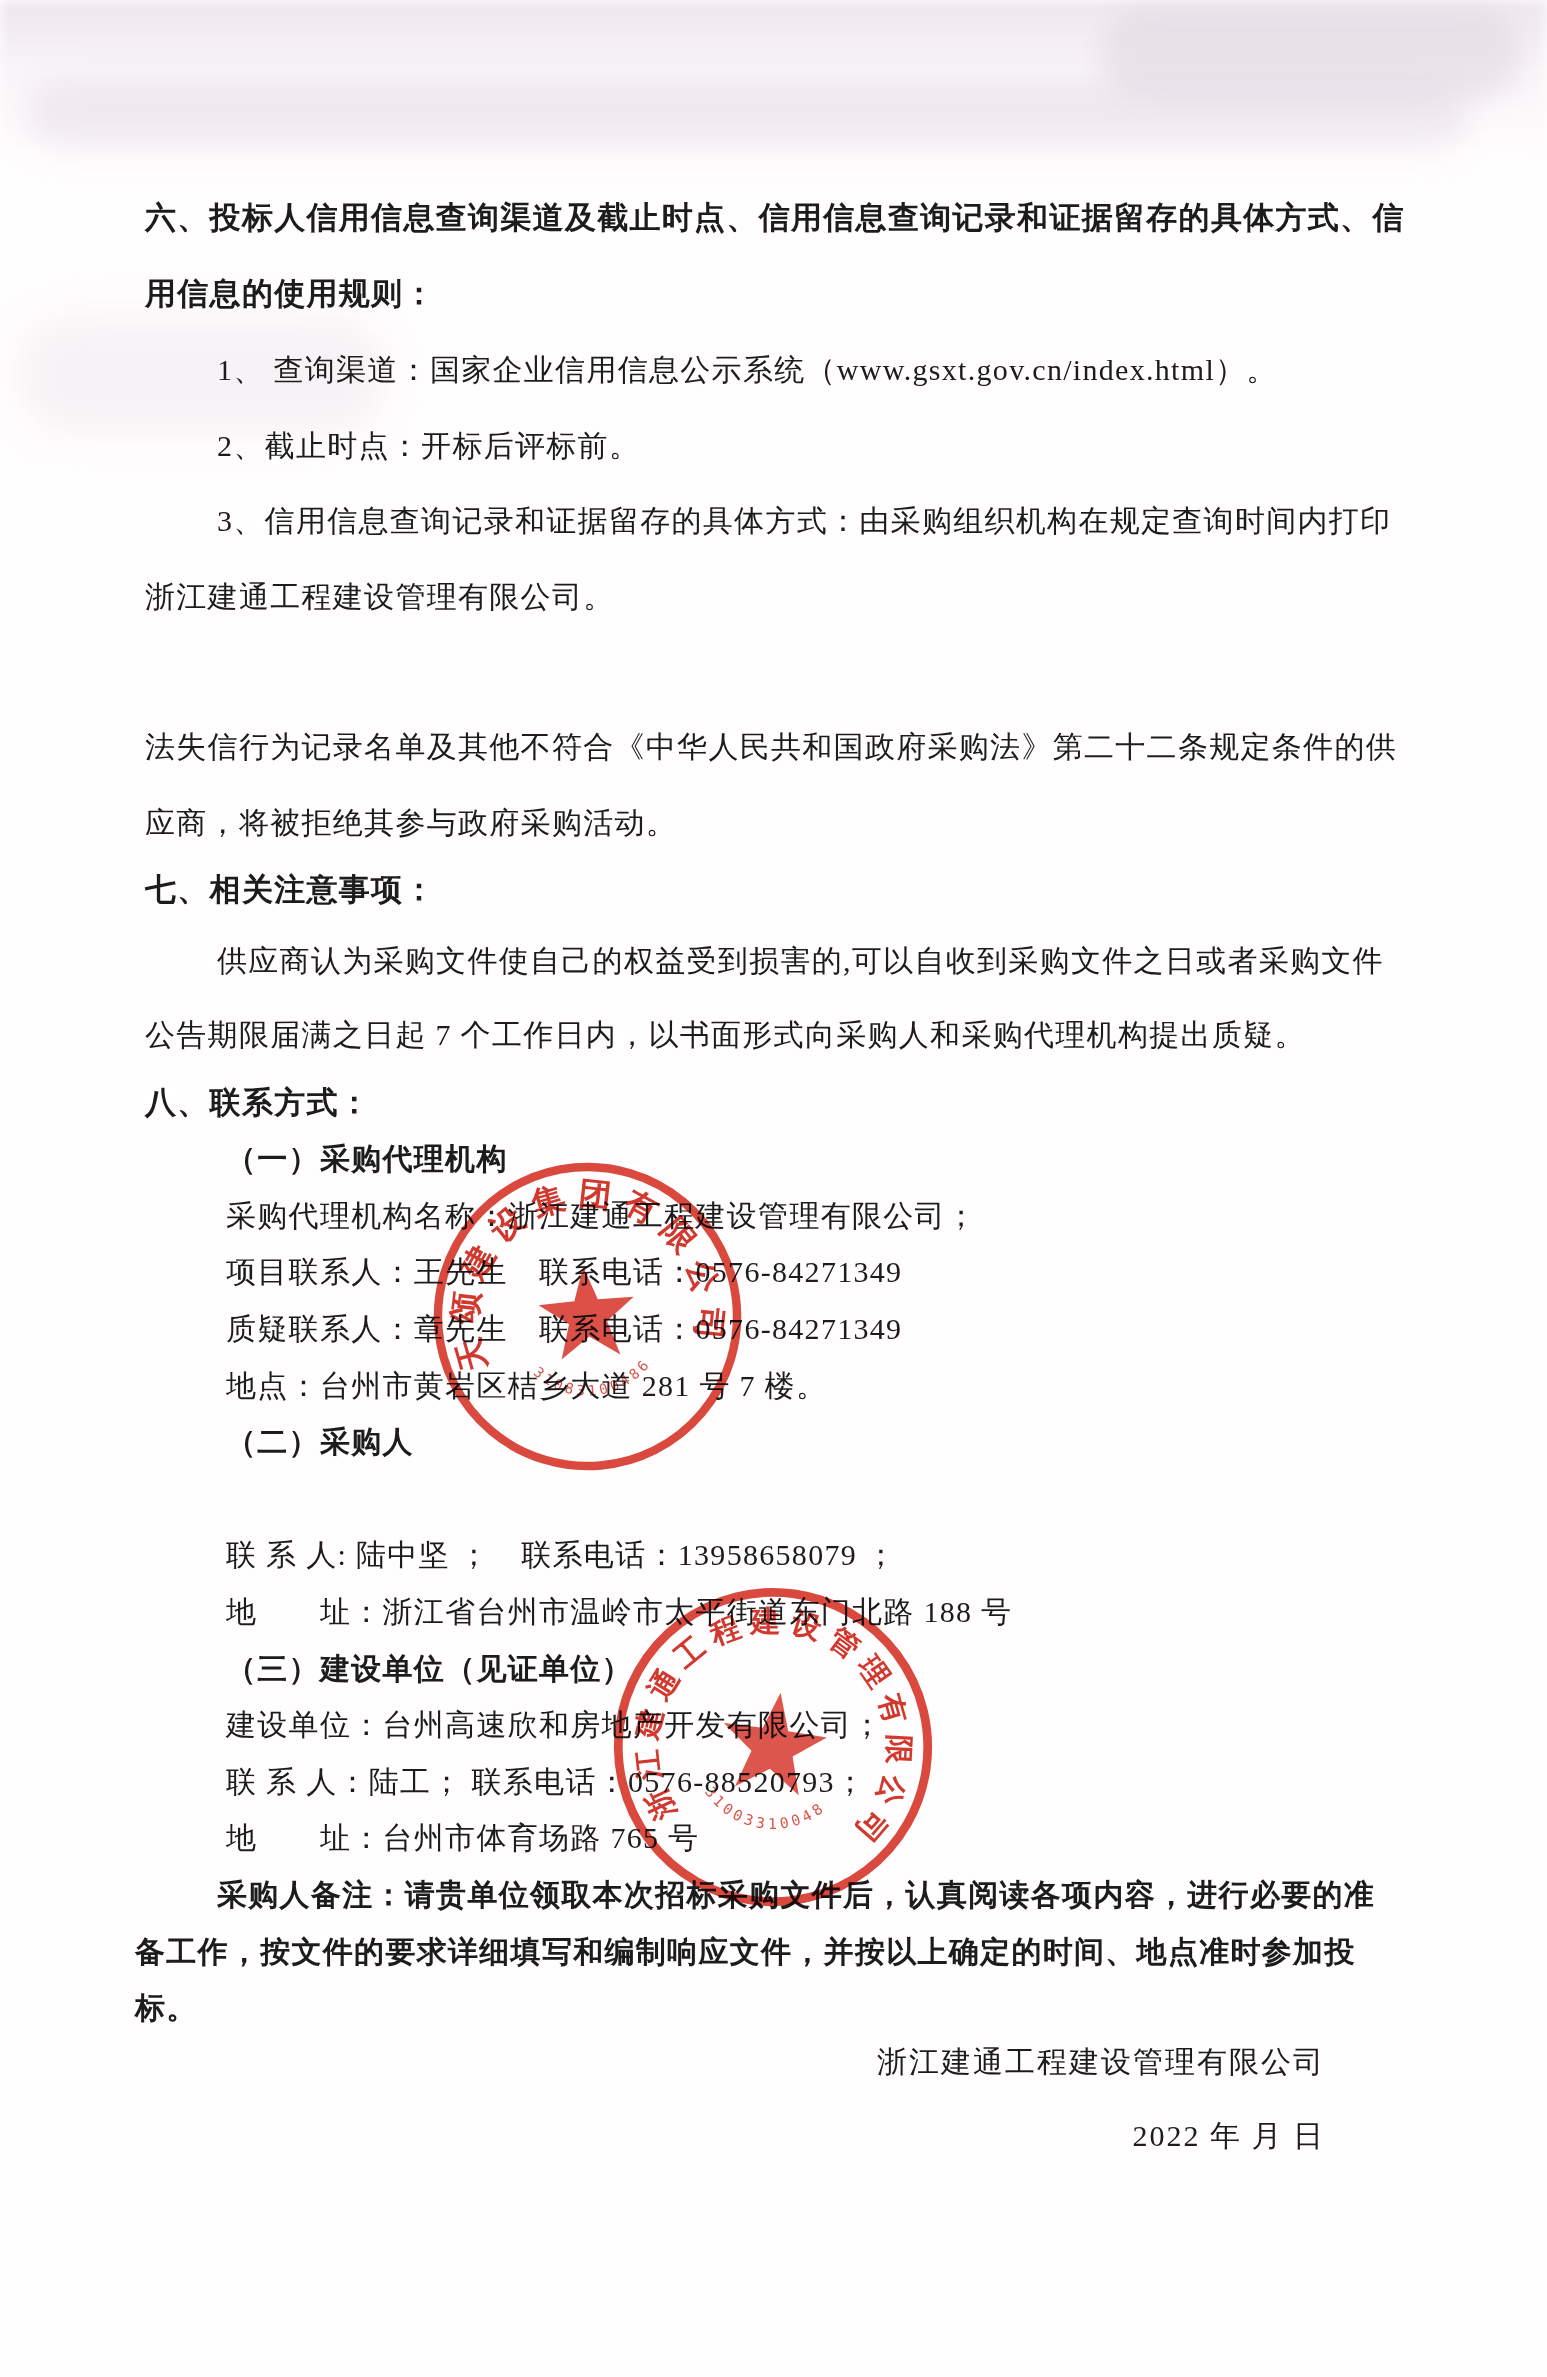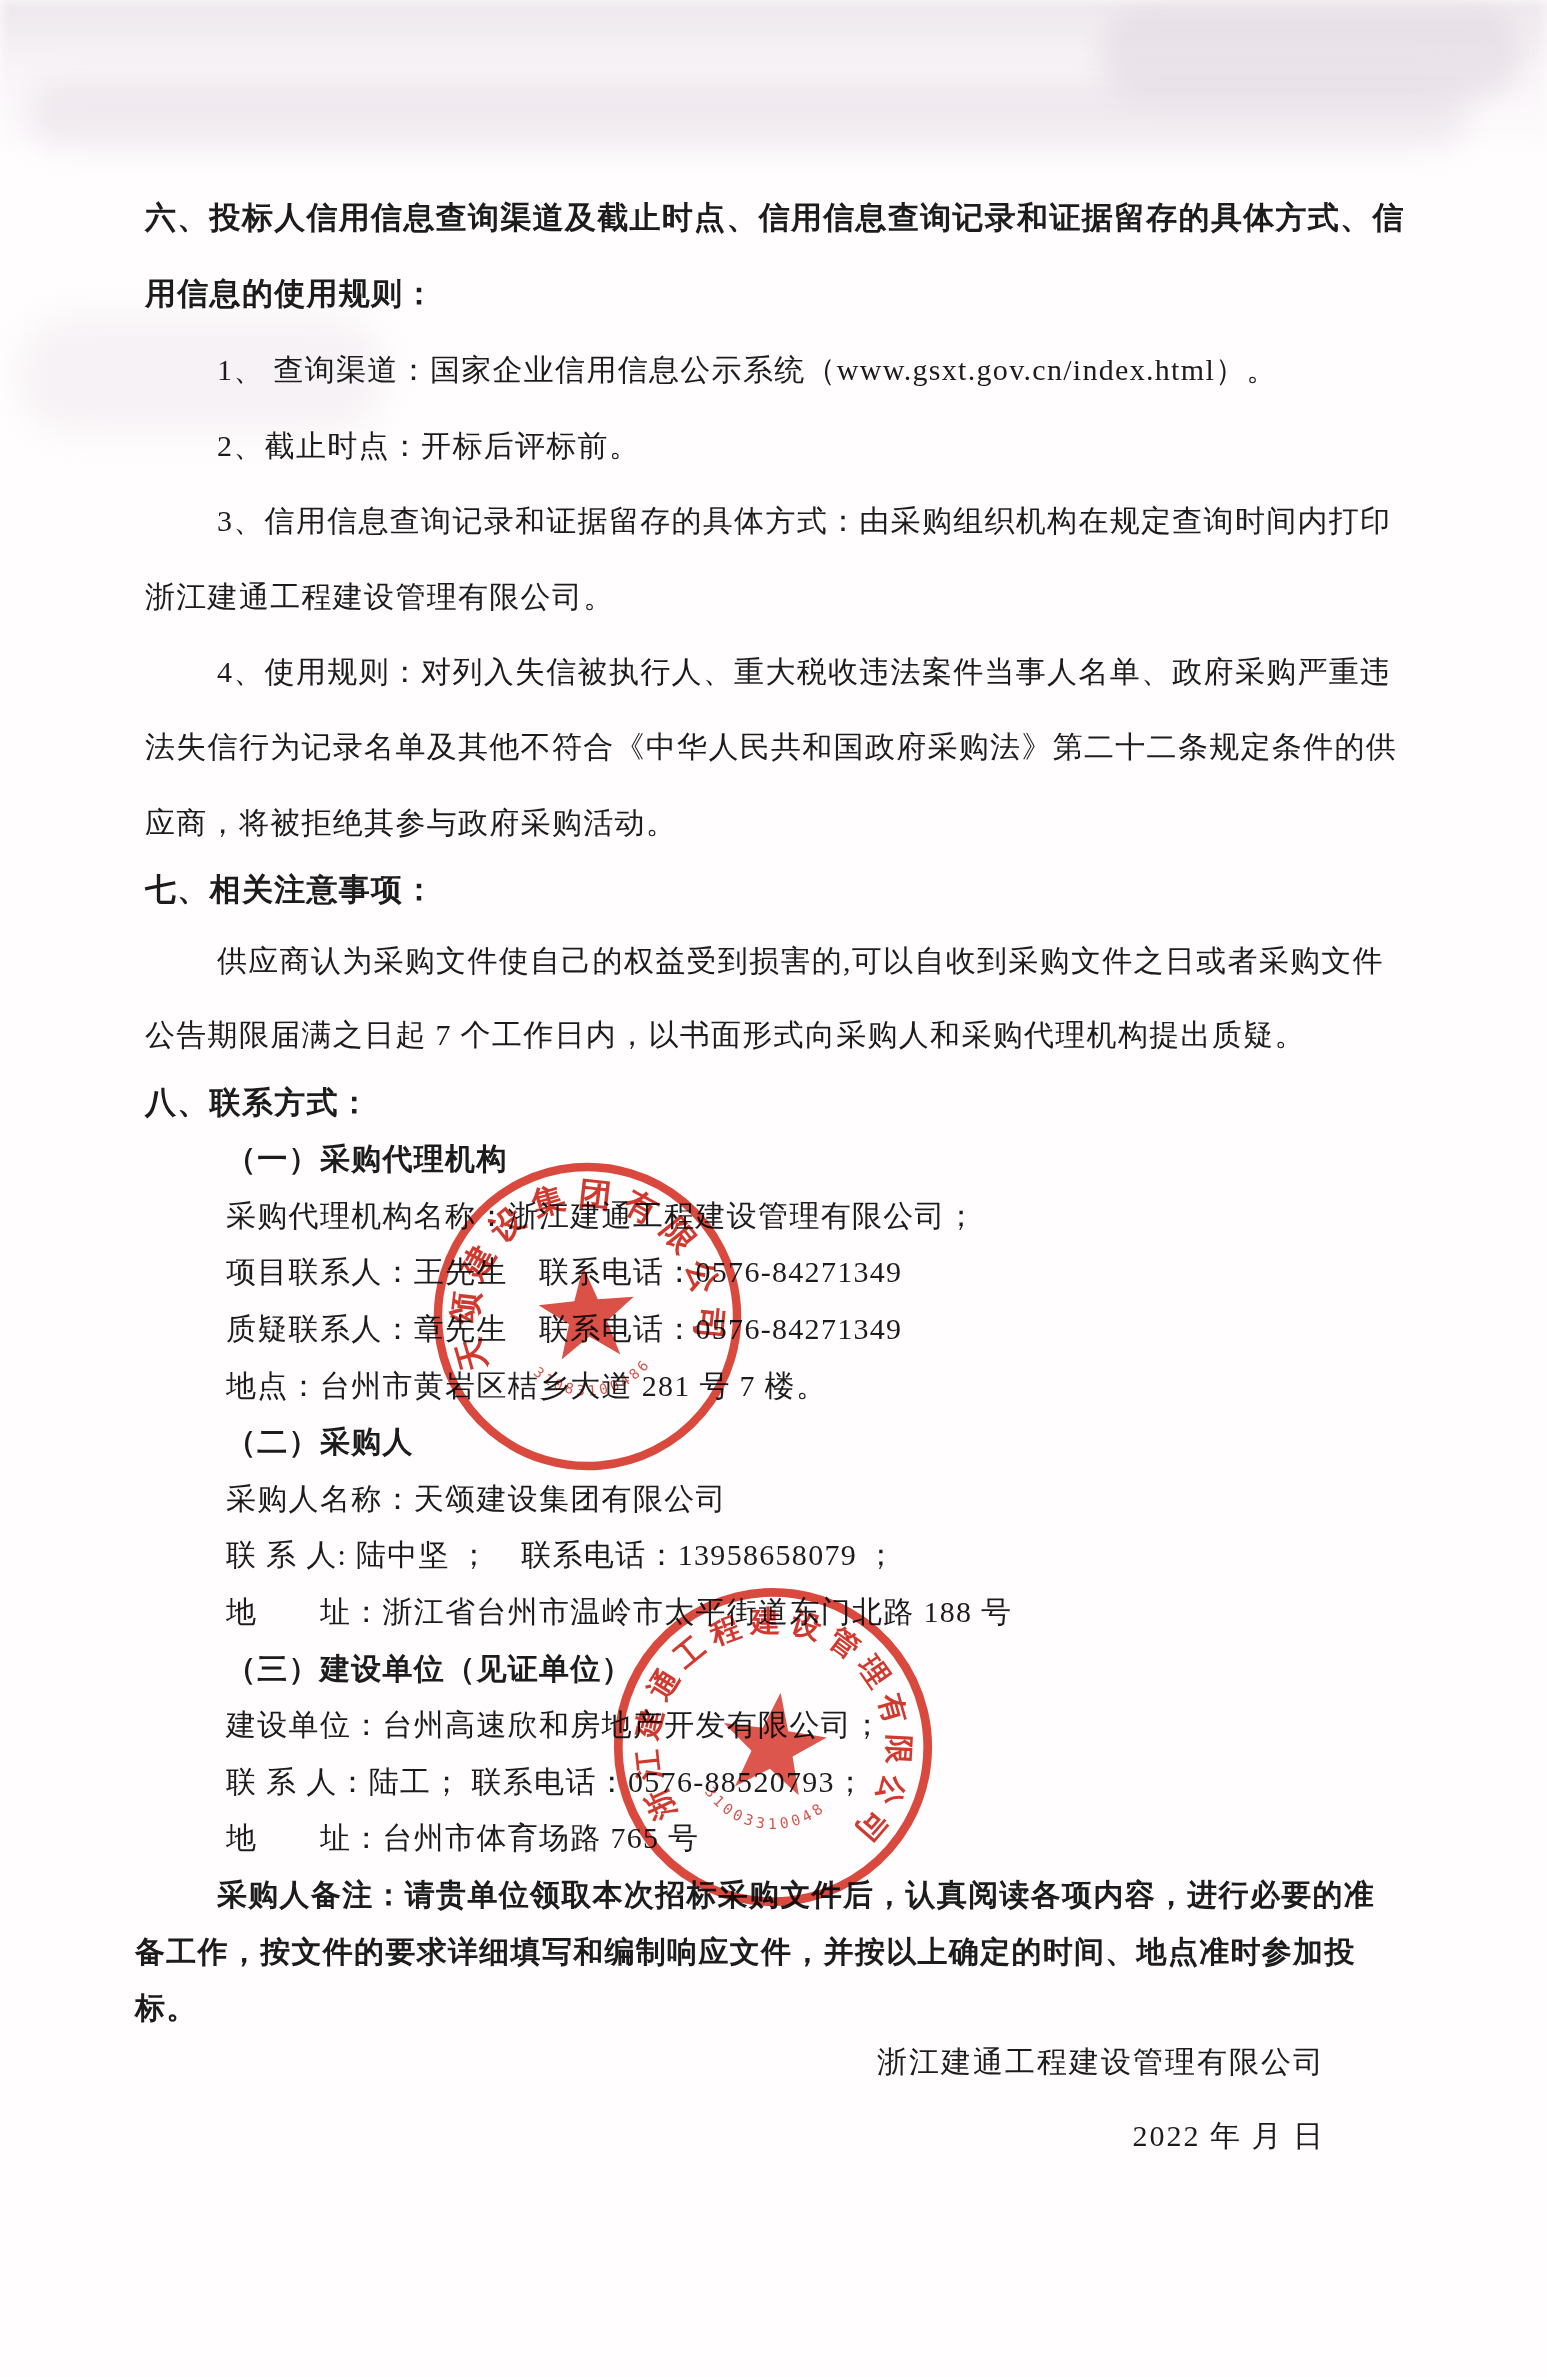--- a/index.html
+++ b/index.html
@@ -39,38 +39,36 @@
   <div class="noise noise-band"></div>
   <div class="noise noise-left"></div>
   <div class="noise noise-right"></div>
 
   <div class="line bold big" style="left:145px;top:199px;">六、投标人信用信息查询渠道及截止时点、信用信息查询记录和证据留存的具体方式、信</div>
   <div class="line bold big" style="left:145px;top:275px;">用信息的使用规则：</div>
   <div class="line" style="left:217px;top:351px;">1、 查询渠道：国家企业信用信息公示系统（www.gsxt.gov.cn/index.html）。</div>
   <div class="line" style="left:217px;top:427px;">2、截止时点：开标后评标前。</div>
   <div class="line" style="left:217px;top:502px;">3、信用信息查询记录和证据留存的具体方式：由采购组织机构在规定查询时间内打印</div>
   <div class="line" style="left:145px;top:578px;">浙江建通工程建设管理有限公司。</div>
-  <div class="line" style="left:217px;top:653px;">4、使用规则：对列入失信被执行人、重大税收违法案件当事人名单、政府采购严重违</div>
   <div class="line" style="left:145px;top:728px;">法失信行为记录名单及其他不符合《中华人民共和国政府采购法》第二十二条规定条件的供</div>
   <div class="line" style="left:145px;top:804px;">应商，将被拒绝其参与政府采购活动。</div>
 
   <div class="line bold big" style="left:145px;top:871px;">七、相关注意事项：</div>
   <div class="line" style="left:217px;top:942px;">供应商认为采购文件使自己的权益受到损害的,可以自收到采购文件之日或者采购文件</div>
   <div class="line" style="left:145px;top:1016px;">公告期限届满之日起 7 个工作日内，以书面形式向采购人和采购代理机构提出质疑。</div>
 
   <div class="line bold big" style="left:145px;top:1084px;">八、联系方式：</div>
 
   <div class="line bold" style="left:226px;top:1140px;">（一）采购代理机构</div>
   <div class="line" style="left:226px;top:1197px;">采购代理机构名称：浙江建通工程建设管理有限公司；</div>
   <div class="line" style="left:226px;top:1253px;">项目联系人：王先生　联系电话：0576-84271349</div>
   <div class="line" style="left:226px;top:1310px;">质疑联系人：章先生　联系电话：0576-84271349</div>
   <div class="line" style="left:226px;top:1367px;text-align:right;">地点：台州市黄岩区桔乡大道 281 号 7 楼。</div>
 
   <div class="line bold" style="left:226px;top:1423px;">（二）采购人</div>
-  <div class="line" style="left:226px;top:1480px;">采购人名称：天颂建设集团有限公司</div>
   <div class="line" style="left:226px;top:1536px;">联 系 人: 陆中坚 ；　联系电话：13958658079 ；</div>
   <div class="line" style="left:226px;top:1593px;">地　　址：浙江省台州市温岭市太平街道东门北路 188 号</div>
 
   <div class="line bold" style="left:226px;top:1650px;">（三）建设单位（见证单位）</div>
   <div class="line" style="left:226px;top:1706px;">建设单位：台州高速欣和房地产开发有限公司；</div>
   <div class="line" style="left:226px;top:1763px;">联 系 人：陆工； 联系电话：0576-88520793；</div>
   <div class="line" style="left:226px;top:1819px;">地　　址：台州市体育场路 765 号</div>
 
   <div class="line bold" style="left:217px;top:1876px;">采购人备注：请贵单位领取本次招标采购文件后，认真阅读各项内容，进行必要的准</div>
   <div class="line bold" style="left:135px;top:1933px;">备工作，按文件的要求详细填写和编制响应文件，并按以上确定的时间、地点准时参加投</div>

